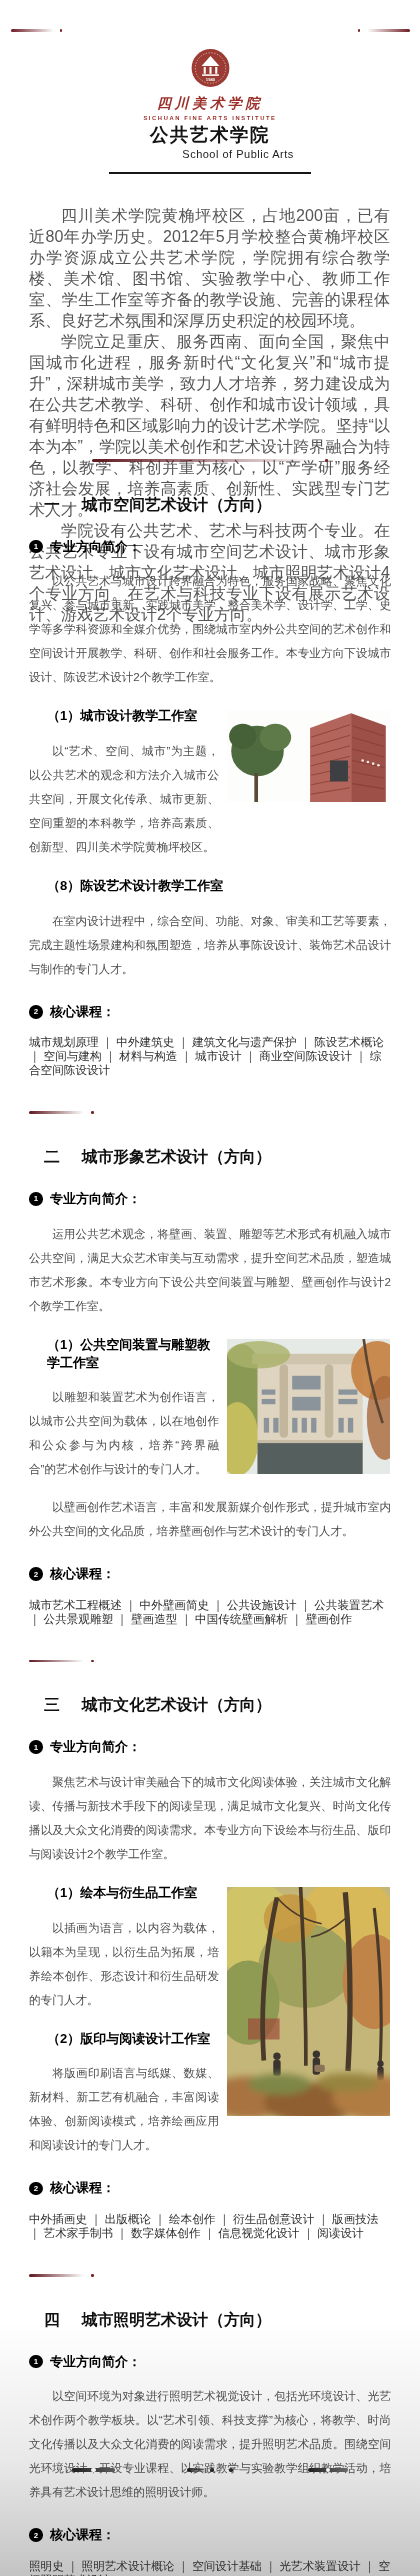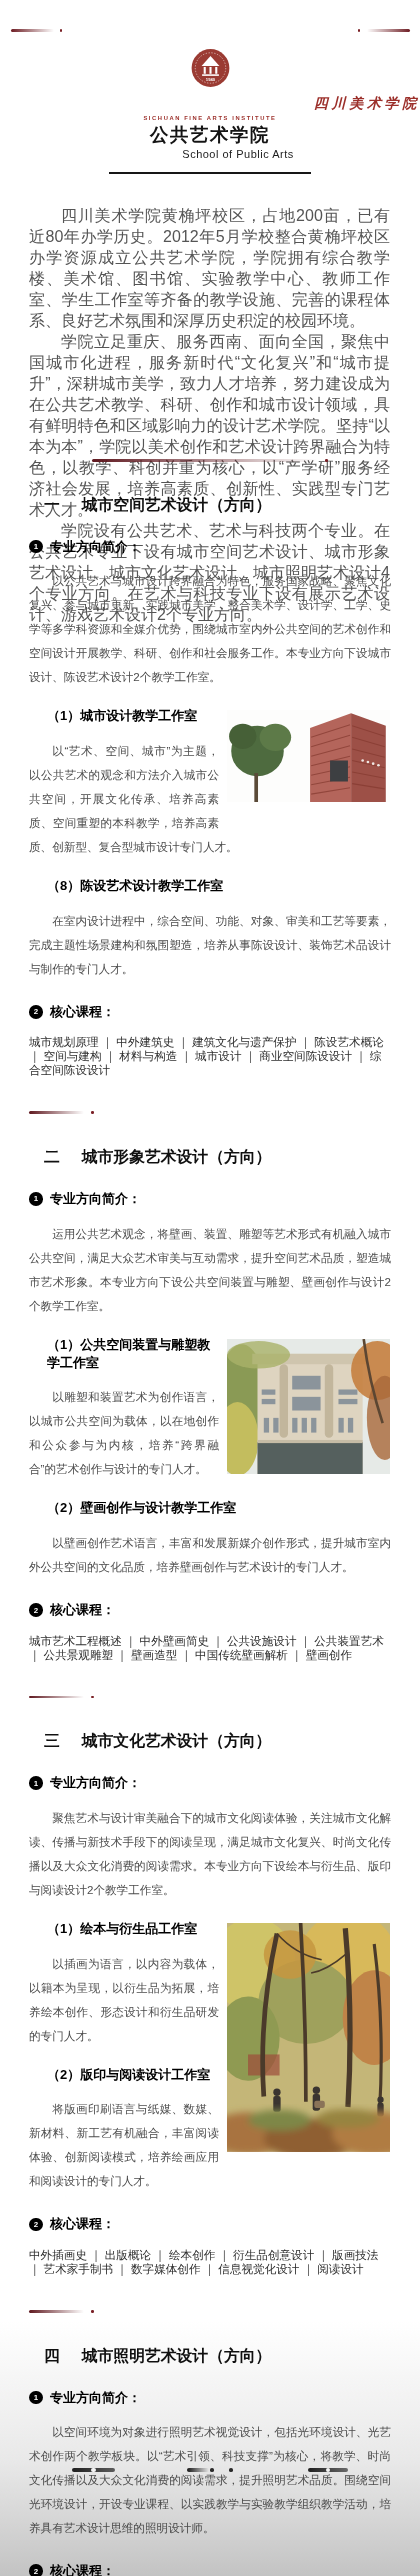--- a/index.html
+++ b/index.html
@@ -8,21 +8,21 @@
   
   .ornament{position:absolute;top:29px;display:flex;align-items:center;gap:6.3px;}
   .ornament .bar{width:43px;height:2.6px;border-radius:1.6px;}
   .ornament .dot{width:2.6px;height:2.6px;border-radius:50%;background:#7a2026;}
   .ornament.left{left:10.5px;}
   .ornament.left .bar{background:linear-gradient(90deg,#6e1d24,rgba(122,32,38,0));}
   .ornament.right{right:10.5px;}
   .ornament.right .bar{background:linear-gradient(270deg,#6e1d24,rgba(122,32,38,0));}
   .logo-wrap{position:absolute;top:47px;left:0;width:420px;text-align:center;}
   .logo-cn{margin-top:4.2px;font-family:"Liberation Serif",serif;font-style:italic;font-weight:bold;
-           font-size:14px;letter-spacing:3.7px;color:#9c302b;text-align:right;}
+           font-size:14px;letter-spacing:3.7px;color:#9c302b;}
   .logo-en{margin-top:2.1px;font-size:5.8px;letter-spacing:1.6px;color:#9c302b;font-weight:bold;}
   .page-title{position:absolute;top:122px;left:0;width:420px;text-align:center;
               font-size:18.4px;font-weight:bold;color:#141414;letter-spacing:1.6px;}
   .page-subtitle{position:absolute;top:148px;left:0;width:420px;text-align:center;
                  font-size:11px;color:#1d1d1d;letter-spacing:0.5px;padding-left:28px;}
   .title-rule{position:absolute;top:172px;left:109px;width:202px;height:2.1px;background:#161616;}
   
   .intro{position:absolute;top:205px;left:29px;width:361px;font-size:16px;line-height:21px;
          color:#555;text-align:justify;}
   .intro p{margin:0;text-indent:2em;}
@@ -149,21 +149,21 @@
               <circle cx="268" cy="99" r="2.5" fill="#f0e8e4"></circle>
             <circle cx="278" cy="102" r="2.5" fill="#f0e8e4"></circle>
               <circle cx="288" cy="105" r="2.5" fill="#f0e8e4"></circle>
             <ellipse cx="58" cy="78" rx="50" ry="48" fill="#4e6b3f"></ellipse>
             <ellipse cx="92" cy="52" rx="30" ry="26" fill="#5d7a48"></ellipse>
             <ellipse cx="30" cy="50" rx="26" ry="24" fill="#466037"></ellipse>
             <rect x="52" y="120" width="7" height="55" fill="#5a4a38"></rect>
           </svg>
         </div>
         <h3 class="ws">（1）城市设计教学工作室</h3>
-        <p class="body">以“艺术、空间、城市”为主题，以公共艺术的观念和方法介入城市公共空间，开展文化传承、培养高素质、空间重塑的本科教学，培养高素质、创新型、复合型城市设计专门人才。</p>
+        <p class="body">以“艺术、空间、城市”为主题，以公共艺术的观念和方法介入城市公共空间，开展文化传承、城市更新、空间重塑的本科教学，培养高素质、创新型、四川美术学院黄桷坪校区。</p>
         <h3 class="ws">（8）陈设艺术设计教学工作室</h3>
         <p class="body">在室内设计进程中，综合空间、功能、对象、审美和工艺等要素，完成主题性场景建构和氛围塑造，培养从事陈设设计、装饰艺术品设计与制作的专门人才。</p>
       </div>
 
       <div class="label-row clear">
         <span class="badge">2</span>
         <span class="label-text">核心课程：</span>
       </div>
       <p class="courses">城市规划原理 ｜ 中外建筑史 ｜ 建筑文化与遗产保护 ｜ 陈设艺术概论 ｜ 空间与建构 ｜ 材料与构造 ｜ 城市设计 ｜ 商业空间陈设设计 ｜ 综合空间陈设设计</p>
     </section>
@@ -211,21 +211,20 @@
             <rect x="58" y="196" width="200" height="62" fill="#55605e"></rect>
             <rect x="58" y="192" width="200" height="6" fill="#c6bca6"></rect>
             <ellipse cx="286" cy="60" rx="50" ry="56" fill="#c5803f" opacity="0.9"></ellipse>
             <ellipse cx="300" cy="150" rx="34" ry="80" fill="#a9683a" opacity="0.8"></ellipse>
             <path d="M260 0 Q270 80 296 160" stroke="#5c4632" stroke-width="5" fill="none"></path>
             <ellipse cx="60" cy="30" rx="60" ry="26" fill="#a9b269" opacity="0.8"></ellipse>
           </svg>
         </div>
         <h3 class="ws">（1）公共空间装置与雕塑教学工作室</h3>
         <p class="body">以雕塑和装置艺术为创作语言，以城市公共空间为载体，以在地创作和公众参与为内核，培养“跨界融合”的艺术创作与设计的专门人才。</p>
-        <h3 class="ws">（2）壁画创作与设计教学工作室</h3>
         <p class="body">以壁画创作艺术语言，丰富和发展新媒介创作形式，提升城市室内外公共空间的文化品质，培养壁画创作与艺术设计的专门人才。</p>
       </div>
 
       <div class="label-row clear">
         <span class="badge">2</span>
         <span class="label-text">核心课程：</span>
       </div>
       <p class="courses">城市艺术工程概述 ｜ 中外壁画简史 ｜ 公共设施设计 ｜ 公共装置艺术 ｜ 公共景观雕塑 ｜ 壁画造型 ｜ 中国传统壁画解析 ｜ 壁画创作</p>
     </section>
 

